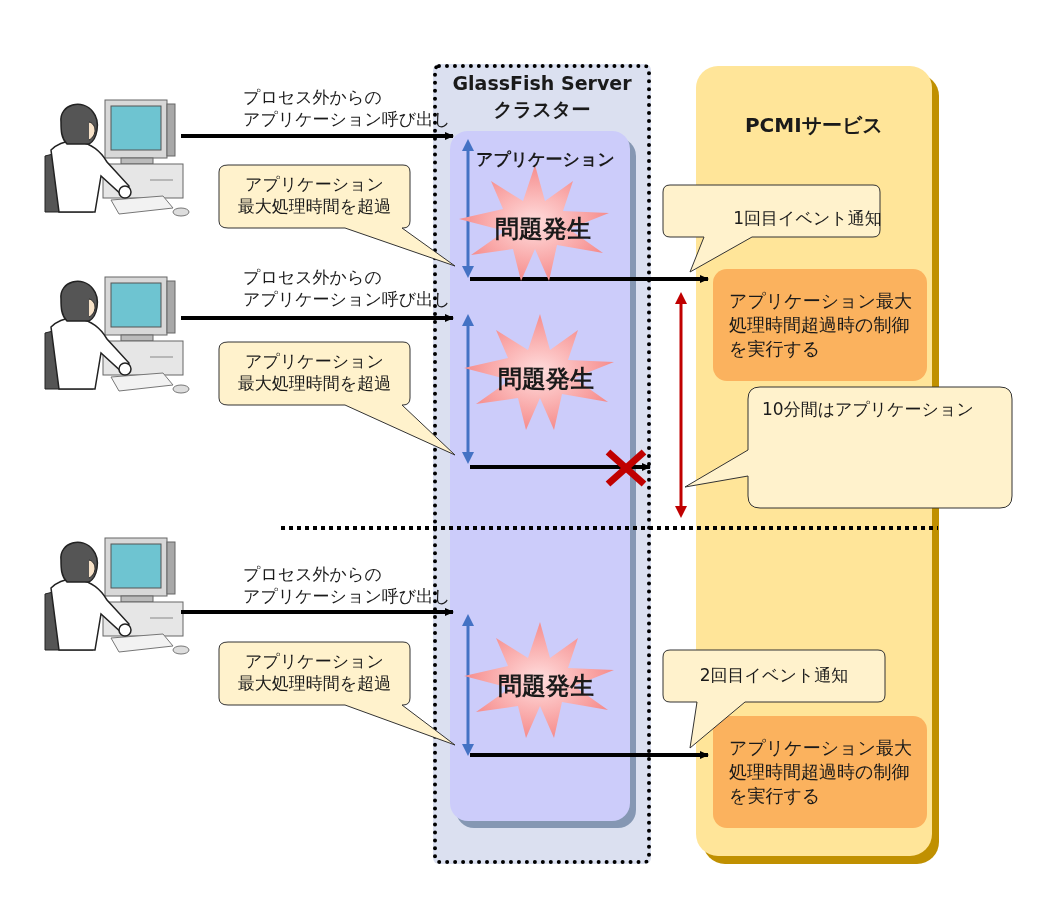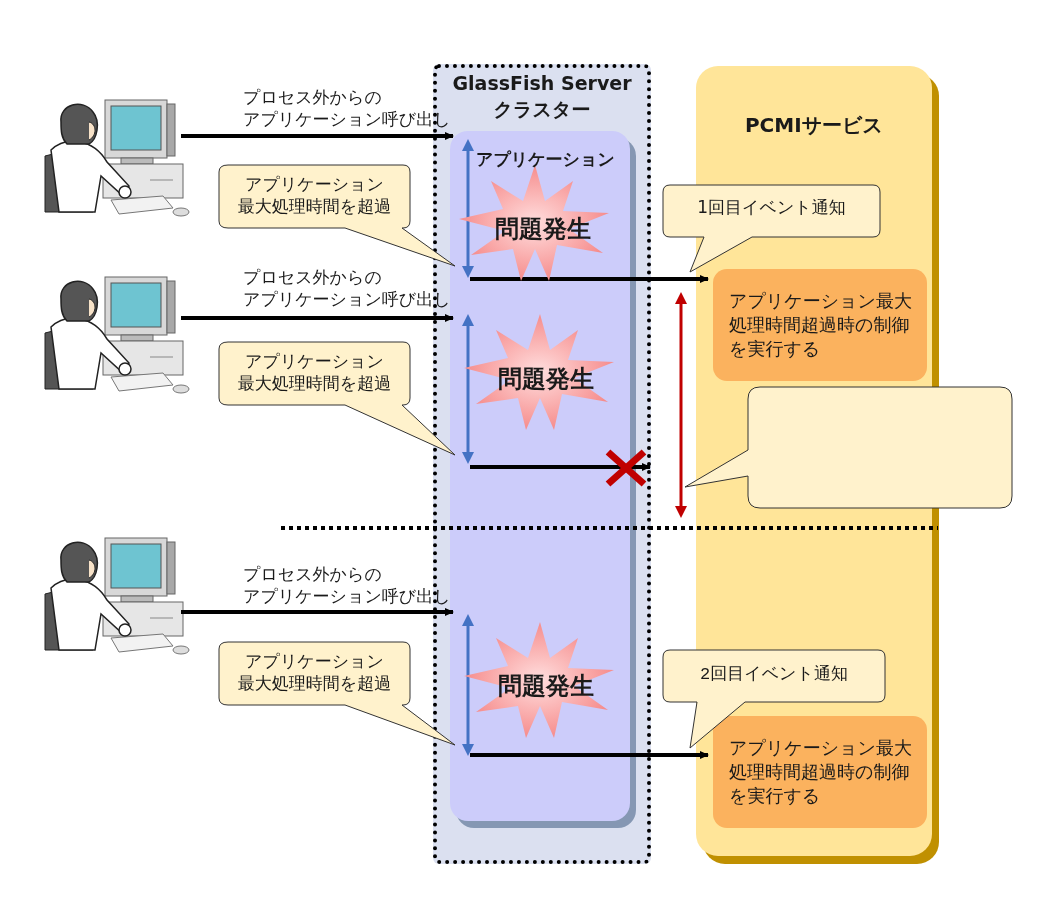--- a/index.html
+++ b/index.html
@@ -164,17 +164,18 @@
 </div>
 <div class="abs bubble-text" style="left:219px; top:650px; width:191px;">
   <span>アプリケーション</span>
   <span>最大処理時間を超過</span>
 </div>
 
 <div class="abs problem-text" style="left:495px; top:213px;">問題発生</div>
 <div class="abs problem-text" style="left:498px; top:363px;">問題発生</div>
 <div class="abs problem-text" style="left:498px; top:670px;">問題発生</div>
 
-<div class="abs bubble-text" style="left:663px; top:196px; width:217px;">1回目イベント通知</div>
-<div class="abs bubble-text" style="left:663px; top:664px; width:222px;font-family:Liberation Mono, monospace;">2回目イベント通知</div>
+<div class="abs bubble-text" style="left:663px; top:207px; width:217px;padding-left:36px;">1回目イベント通知</div>
+<div class="abs bubble-text" style="left:663px; top:664px; width:222px;">2回目イベント通知</div>
 
 <div class="abs bubble-text" style="left:762px; top:398px; text-align:left;">
+  <span>10分間はアプリケーション</span>
 </div>
 
 </body></html>

